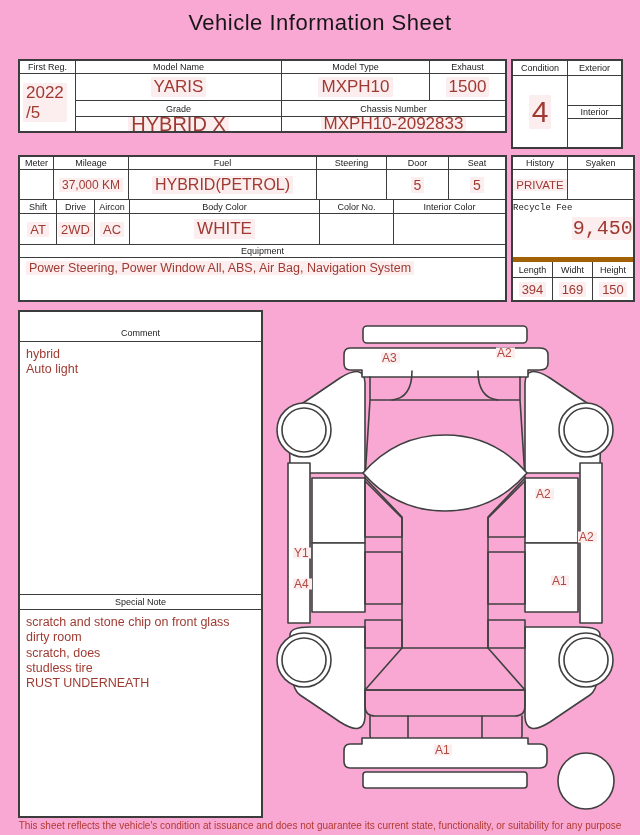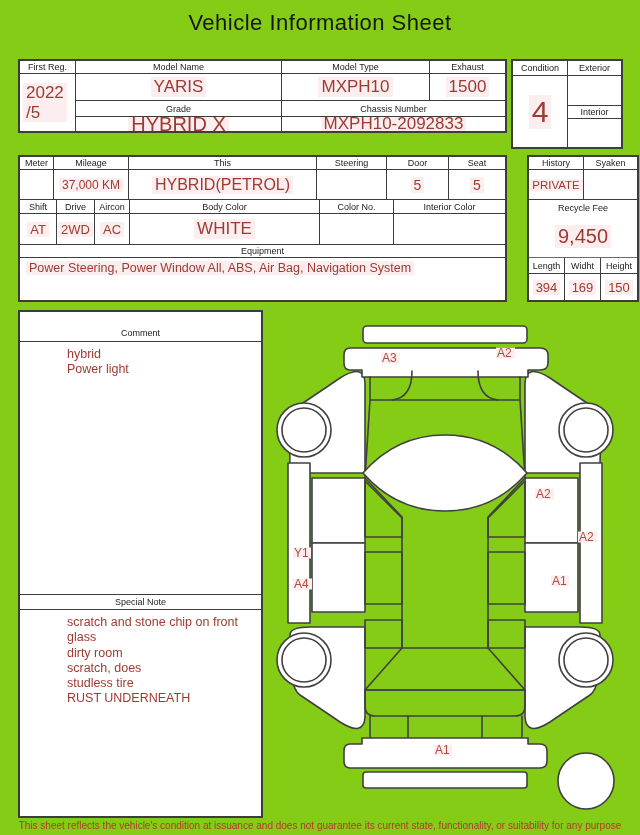--- a/index.html
+++ b/index.html
@@ -1,17 +1,17 @@
 <!DOCTYPE html>
 <html><head>
 <meta charset="utf-8">
 <style>
   html,body{margin:0;padding:0;}
   body{width:640px;height:835px;background:#fff;font-family:"Liberation Sans",sans-serif;color:#1c1c1c;}
-  #sheet{position:relative;width:640px;height:835px;background:#84cc16;overflow:hidden;}
+  #sheet{position:relative;width:640px;height:835px;background:#f9a8d4;overflow:hidden;}
   #title{position:absolute;left:0;top:10px;width:640px;text-align:center;font-size:22px;font-weight:500;letter-spacing:.5px;color:#161616;margin:0;}
   .tbl{position:absolute;border:2px solid #3c3c3c;box-sizing:border-box;background:#fff;}
   .cell{display:flex;align-items:center;justify-content:center;box-sizing:border-box;overflow:hidden;}
   .hd{font-size:9px;color:#222;}
   .bR{border-right:1px solid #3c3c3c;}
   .bB{border-bottom:1px solid #3c3c3c;}
   .bT{border-top:1px solid #3c3c3c;}
   .val{color:#9e3a31;}
   .hl{background:#fcedef;padding:0 3px;border-radius:1px;}
   .pre{white-space:pre-line;}
@@ -22,28 +22,28 @@
   #condbox{left:511px;top:59px;width:112px;height:90px;display:flex;}
   .condcol{width:55px;display:flex;flex-direction:column;border-right:1px solid #3c3c3c;box-sizing:border-box;}
   .extcol{flex:1;display:flex;flex-direction:column;}
   
   #t2{left:18px;top:155px;width:489px;height:147px;display:flex;flex-direction:column;}
   .secA{display:grid;grid-template-columns:34px 75px 188px 70px 62px 1fr;grid-template-rows:13px 1fr;height:42px;border-bottom:1px solid #3c3c3c;}
   .secB{display:grid;grid-template-columns:37px 38px 35px 190px 74px 1fr;grid-template-rows:14px 1fr;height:44px;border-bottom:1px solid #3c3c3c;}
   .secC{flex:1;display:flex;flex-direction:column;}
   .eqv{flex:1;padding:3px 6px;font-size:12.5px;color:#9e3a31;}
   
-  #histbox{left:511px;top:155px;width:112px;height:147px;display:flex;flex-direction:column;margin-left:16px;}
+  #histbox{left:511px;top:155px;width:124px;height:147px;display:flex;flex-direction:column;}
   .hrow{display:grid;grid-template-columns:55px 1fr;grid-template-rows:13px 1fr;height:42px;border-bottom:1px solid #3c3c3c;}
-  .feesec{height:57px;border-bottom:1px solid #a16207;display:flex;flex-direction:column;}
+  .feesec{height:57px;border-bottom:5px solid #a16207;display:flex;flex-direction:row;font-family:Liberation Mono, monospace;}
   .dimsec{flex:1;display:grid;grid-template-columns:1fr 1fr 1fr;grid-template-rows:16px 1fr;}
   
   #commentbox{left:18px;top:310px;width:245px;height:508px;display:flex;flex-direction:column;}
   .boxhd{height:17px;display:flex;align-items:center;justify-content:center;font-size:9px;border-bottom:1px solid #3c3c3c;box-sizing:border-box;flex:0 0 auto;margin-top:13px;}
-  .notes{padding:5px 6px;font-size:12.5px;line-height:1.22;color:#9e3a31;margin-left:41px;}
+  .notes{padding:5px 6px;font-size:12.5px;line-height:1.22;color:#9e3a31;}
   .notes span{display:block;}
   #comment-lines{height:239px;box-sizing:border-box;}
   #sn-hd{border-top:1px solid #3c3c3c;height:16px;}
   
   #diagram{position:absolute;left:268px;top:315px;width:370px;height:505px;}
   .dl{font-size:12px;fill:#b2493e;font-family:"Liberation Sans",sans-serif;}
   .dlh{fill:#fcedef;}
   #footer{position:absolute;left:0;top:820px;width:640px;text-align:center;font-size:10px;color:#b23a2f;}
 </style>
 </head>
@@ -96,21 +96,21 @@
       <div class="cell val" style="height:29px;"></div>
       <div class="cell hd bT bB" style="height:14px;">Interior</div>
       <div class="cell val" style="flex:1;"></div>
     </div>
   </div>
 
   <div class="tbl" id="t2">
     <div class="secA">
       <div class="cell hd bR bB">Meter</div>
       <div class="cell hd bR bB">Mileage</div>
-      <div class="cell hd bR bB">This</div>
+      <div class="cell hd bR bB">Fuel</div>
       <div class="cell hd bR bB">Steering</div>
       <div class="cell hd bR bB">Door</div>
       <div class="cell hd bB">Seat</div>
       <div class="cell val bR"></div>
       <div class="cell val bR" style="font-size:12px;">
           <span class="hl">37,000 KM</span>
         </div>
       <div class="cell val bR" style="font-size:16px;">
           <span class="hl">HYBRID(PETROL)</span>
         </div>
@@ -178,21 +178,21 @@
       <div class="cell val" style="font-size:13px;">
           <span class="hl">150</span>
         </div>
     </div>
   </div>
 
   <div class="tbl" id="commentbox">
     <div class="boxhd">Comment</div>
     <div class="notes" id="comment-lines">
       <span>hybrid</span>
-      <span>Power light</span>
+      <span>Auto light</span>
     </div>
     <div class="boxhd" id="sn-hd">Special Note</div>
     <div class="notes" style="flex:1;">
       <span>scratch and stone chip on front glass</span>
       <span>dirty room</span>
       <span>scratch, does</span>
       <span>studless tire</span>
       <span>RUST UNDERNEATH</span>
     </div>
   </div>

